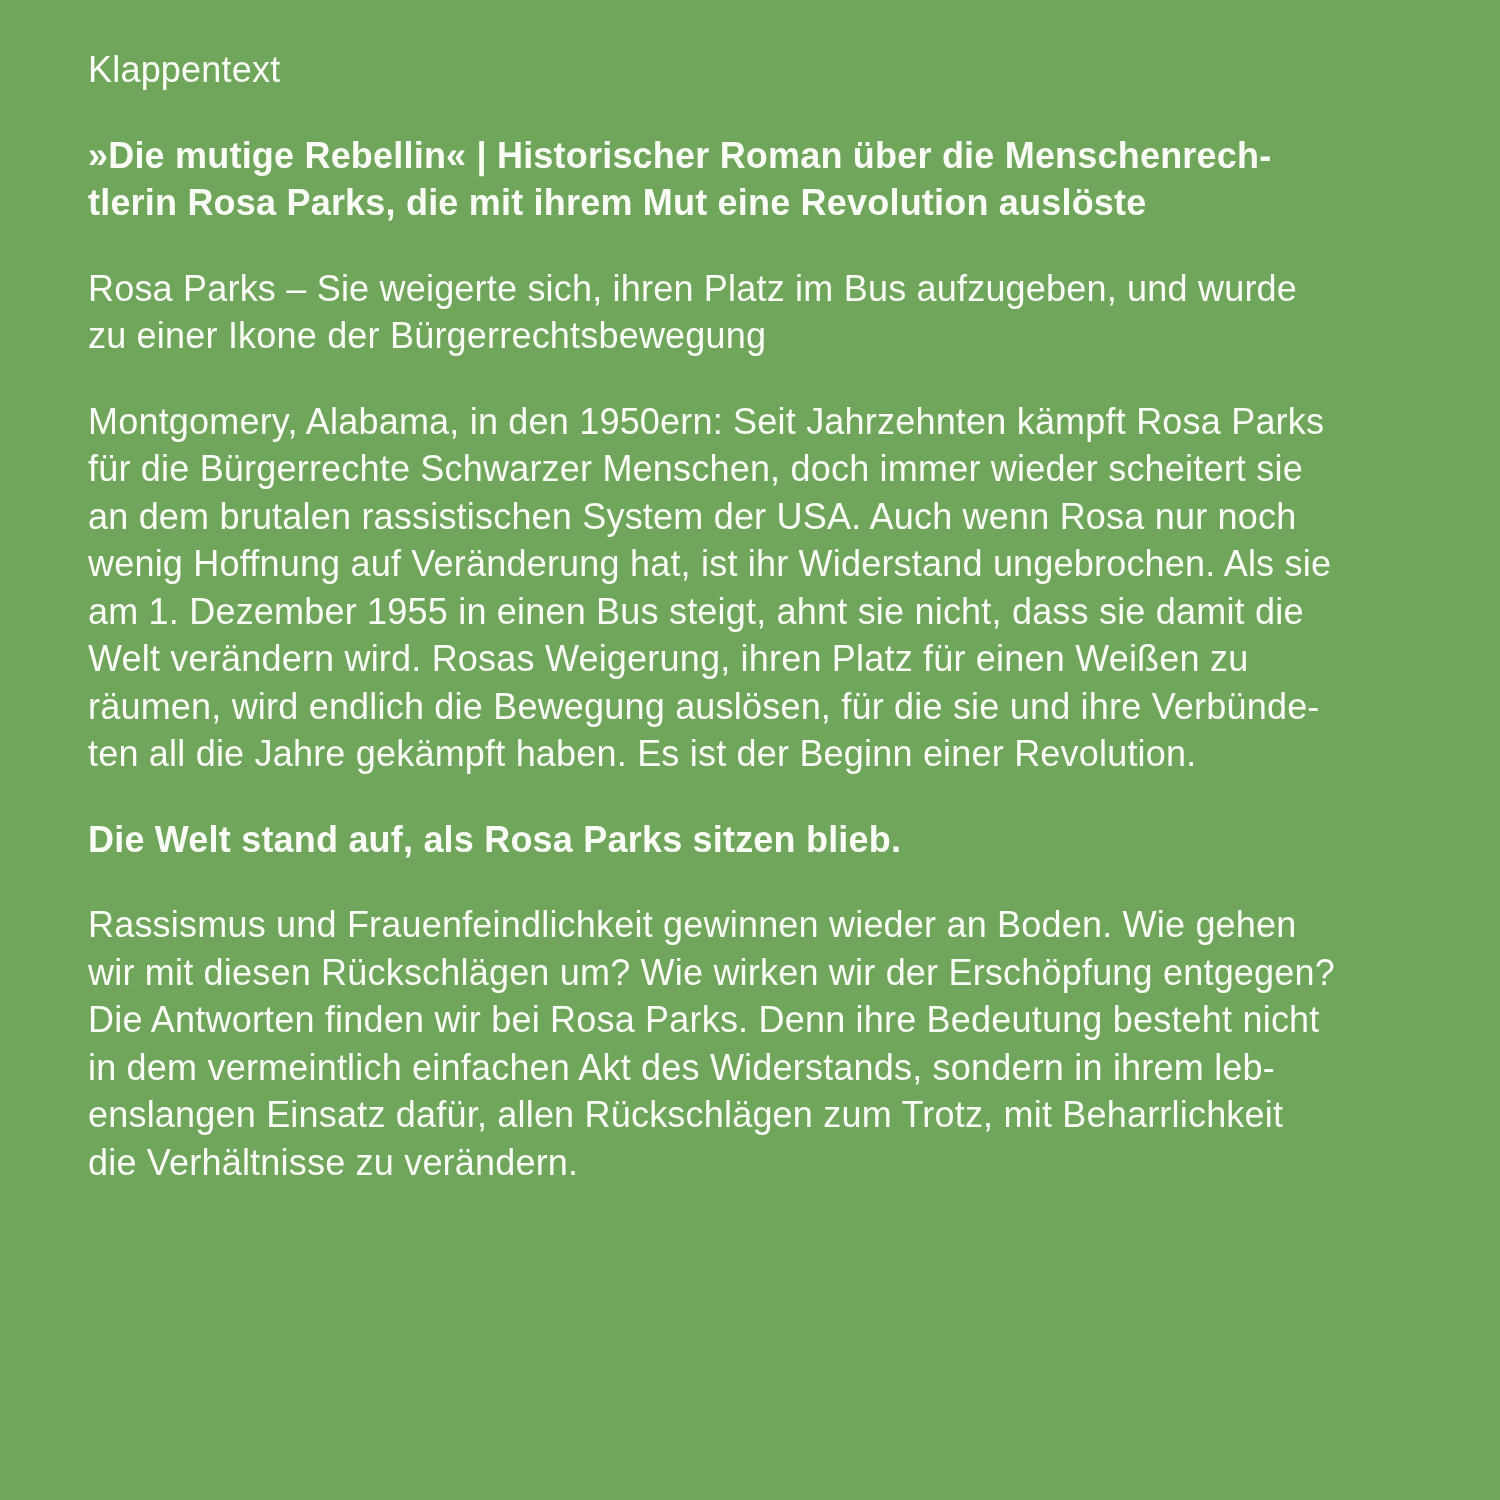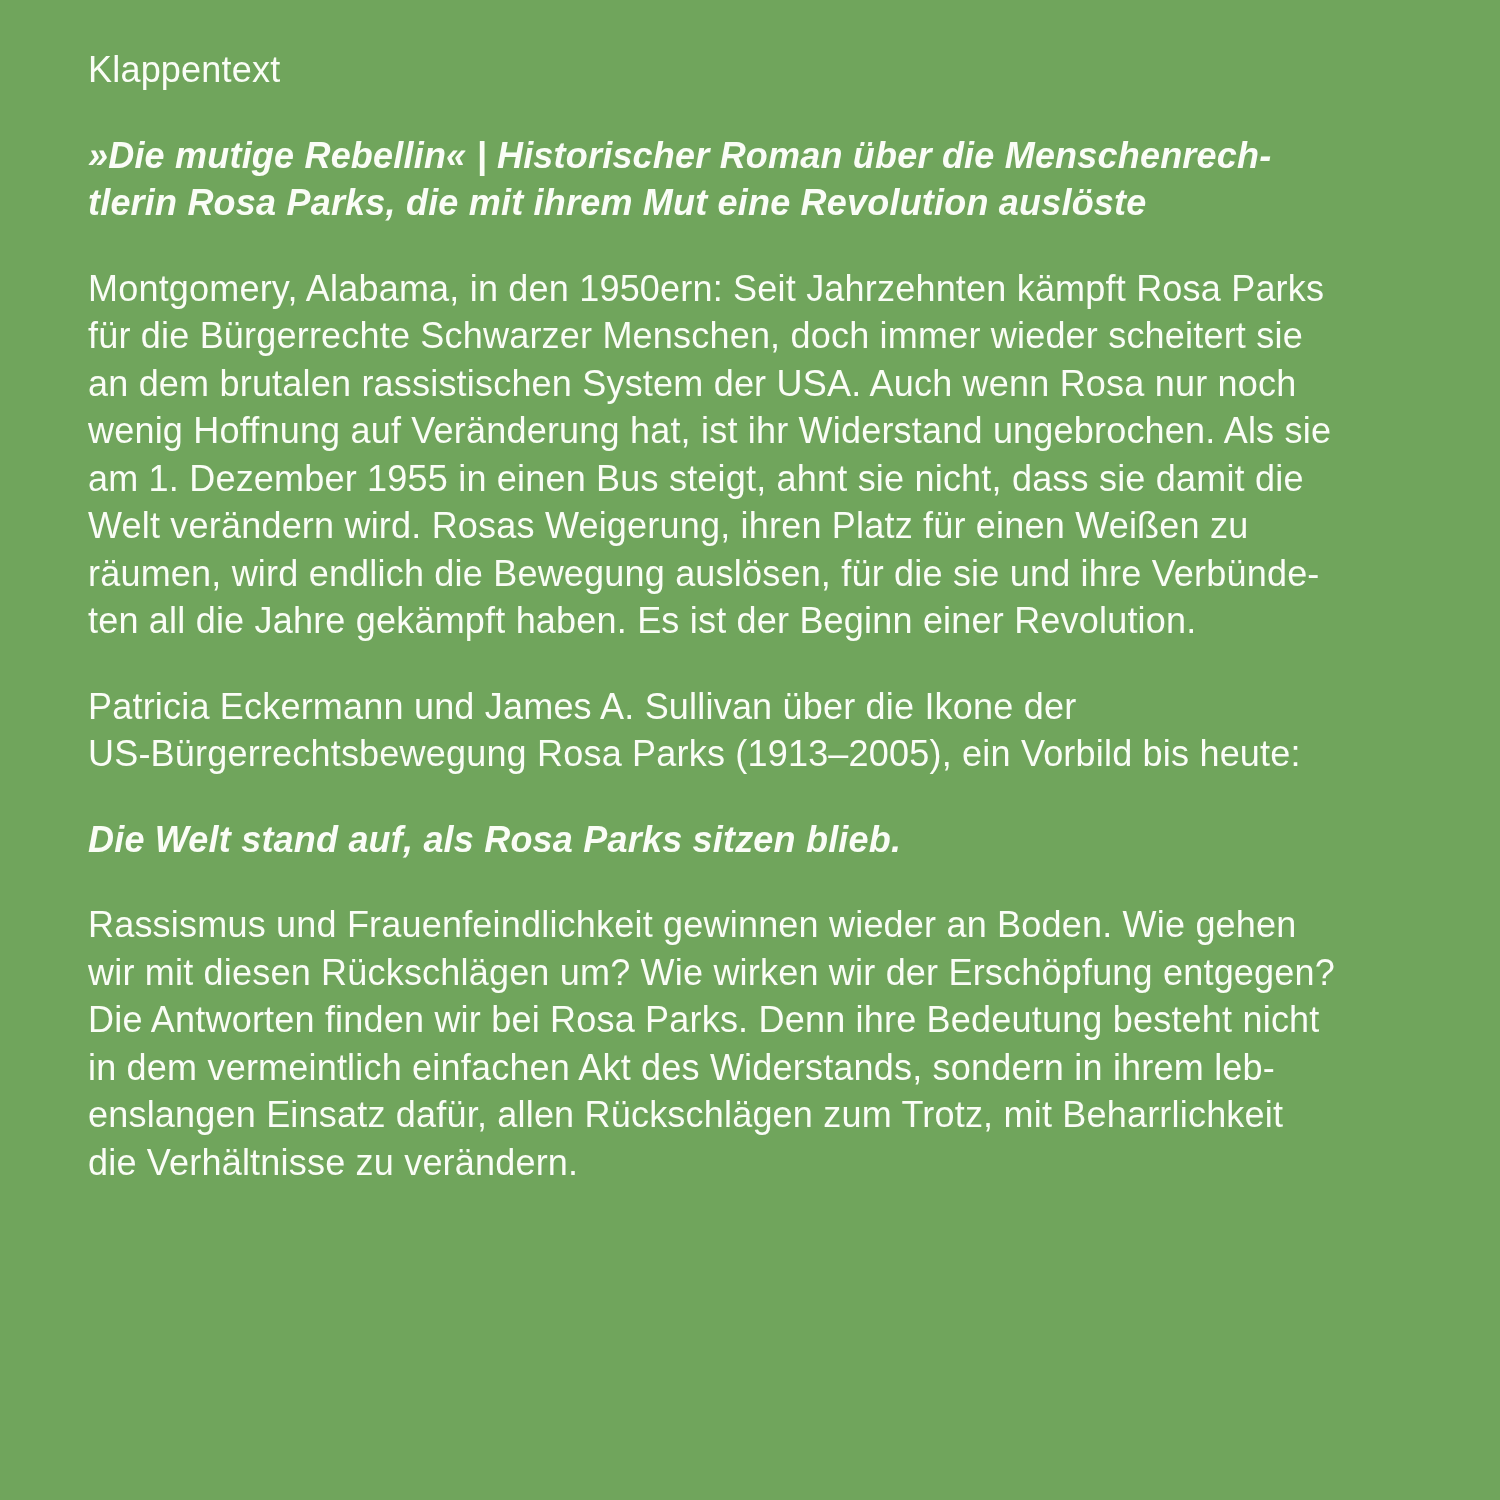--- a/index.html
+++ b/index.html
@@ -22,40 +22,39 @@
     font-size: 36px;
     line-height: 47.5px;
     letter-spacing: 0.2px;
   }
   .para {
     margin: 0 0 38px 0;
     white-space: pre-line; 
   }
   .bold {
     font-weight: bold;
-    font-style: italic;
   }
 </style>
 </head>
 <body style="background: rgb(112, 165, 92);">
 
 <div class="page" style="color: rgb(250, 253, 246);">
   <p class="para">Klappentext</p>
   <p class="para bold">»Die mutige Rebellin« | Historischer Roman über die Menschenrech-
 tlerin Rosa Parks, die mit ihrem Mut eine Revolution auslöste</p>
+  <p class="para">Rosa Parks – Sie weigerte sich, ihren Platz im Bus aufzugeben, und wurde
+zu einer Ikone der Bürgerrechtsbewegung</p>
   <p class="para">Montgomery, Alabama, in den 1950ern: Seit Jahrzehnten kämpft Rosa Parks
 für die Bürgerrechte Schwarzer Menschen, doch immer wieder scheitert sie
 an dem brutalen rassistischen System der USA. Auch wenn Rosa nur noch
 wenig Hoffnung auf Veränderung hat, ist ihr Widerstand ungebrochen. Als sie
 am 1. Dezember 1955 in einen Bus steigt, ahnt sie nicht, dass sie damit die
 Welt verändern wird. Rosas Weigerung, ihren Platz für einen Weißen zu
 räumen, wird endlich die Bewegung auslösen, für die sie und ihre Verbünde-
 ten all die Jahre gekämpft haben. Es ist der Beginn einer Revolution.</p>
-  <p class="para">Patricia Eckermann und James A. Sullivan über die Ikone der
-US-Bürgerrechtsbewegung Rosa Parks (1913–2005), ein Vorbild bis heute:</p>
   <p class="para bold">Die Welt stand auf, als Rosa Parks sitzen blieb.</p>
   <p class="para">Rassismus und Frauenfeindlichkeit gewinnen wieder an Boden. Wie gehen
 wir mit diesen Rückschlägen um? Wie wirken wir der Erschöpfung entgegen?
 Die Antworten finden wir bei Rosa Parks. Denn ihre Bedeutung besteht nicht
 in dem vermeintlich einfachen Akt des Widerstands, sondern in ihrem leb-
 enslangen Einsatz dafür, allen Rückschlägen zum Trotz, mit Beharrlichkeit
 die Verhältnisse zu verändern.</p>
 </div>
 
 </body></html>

